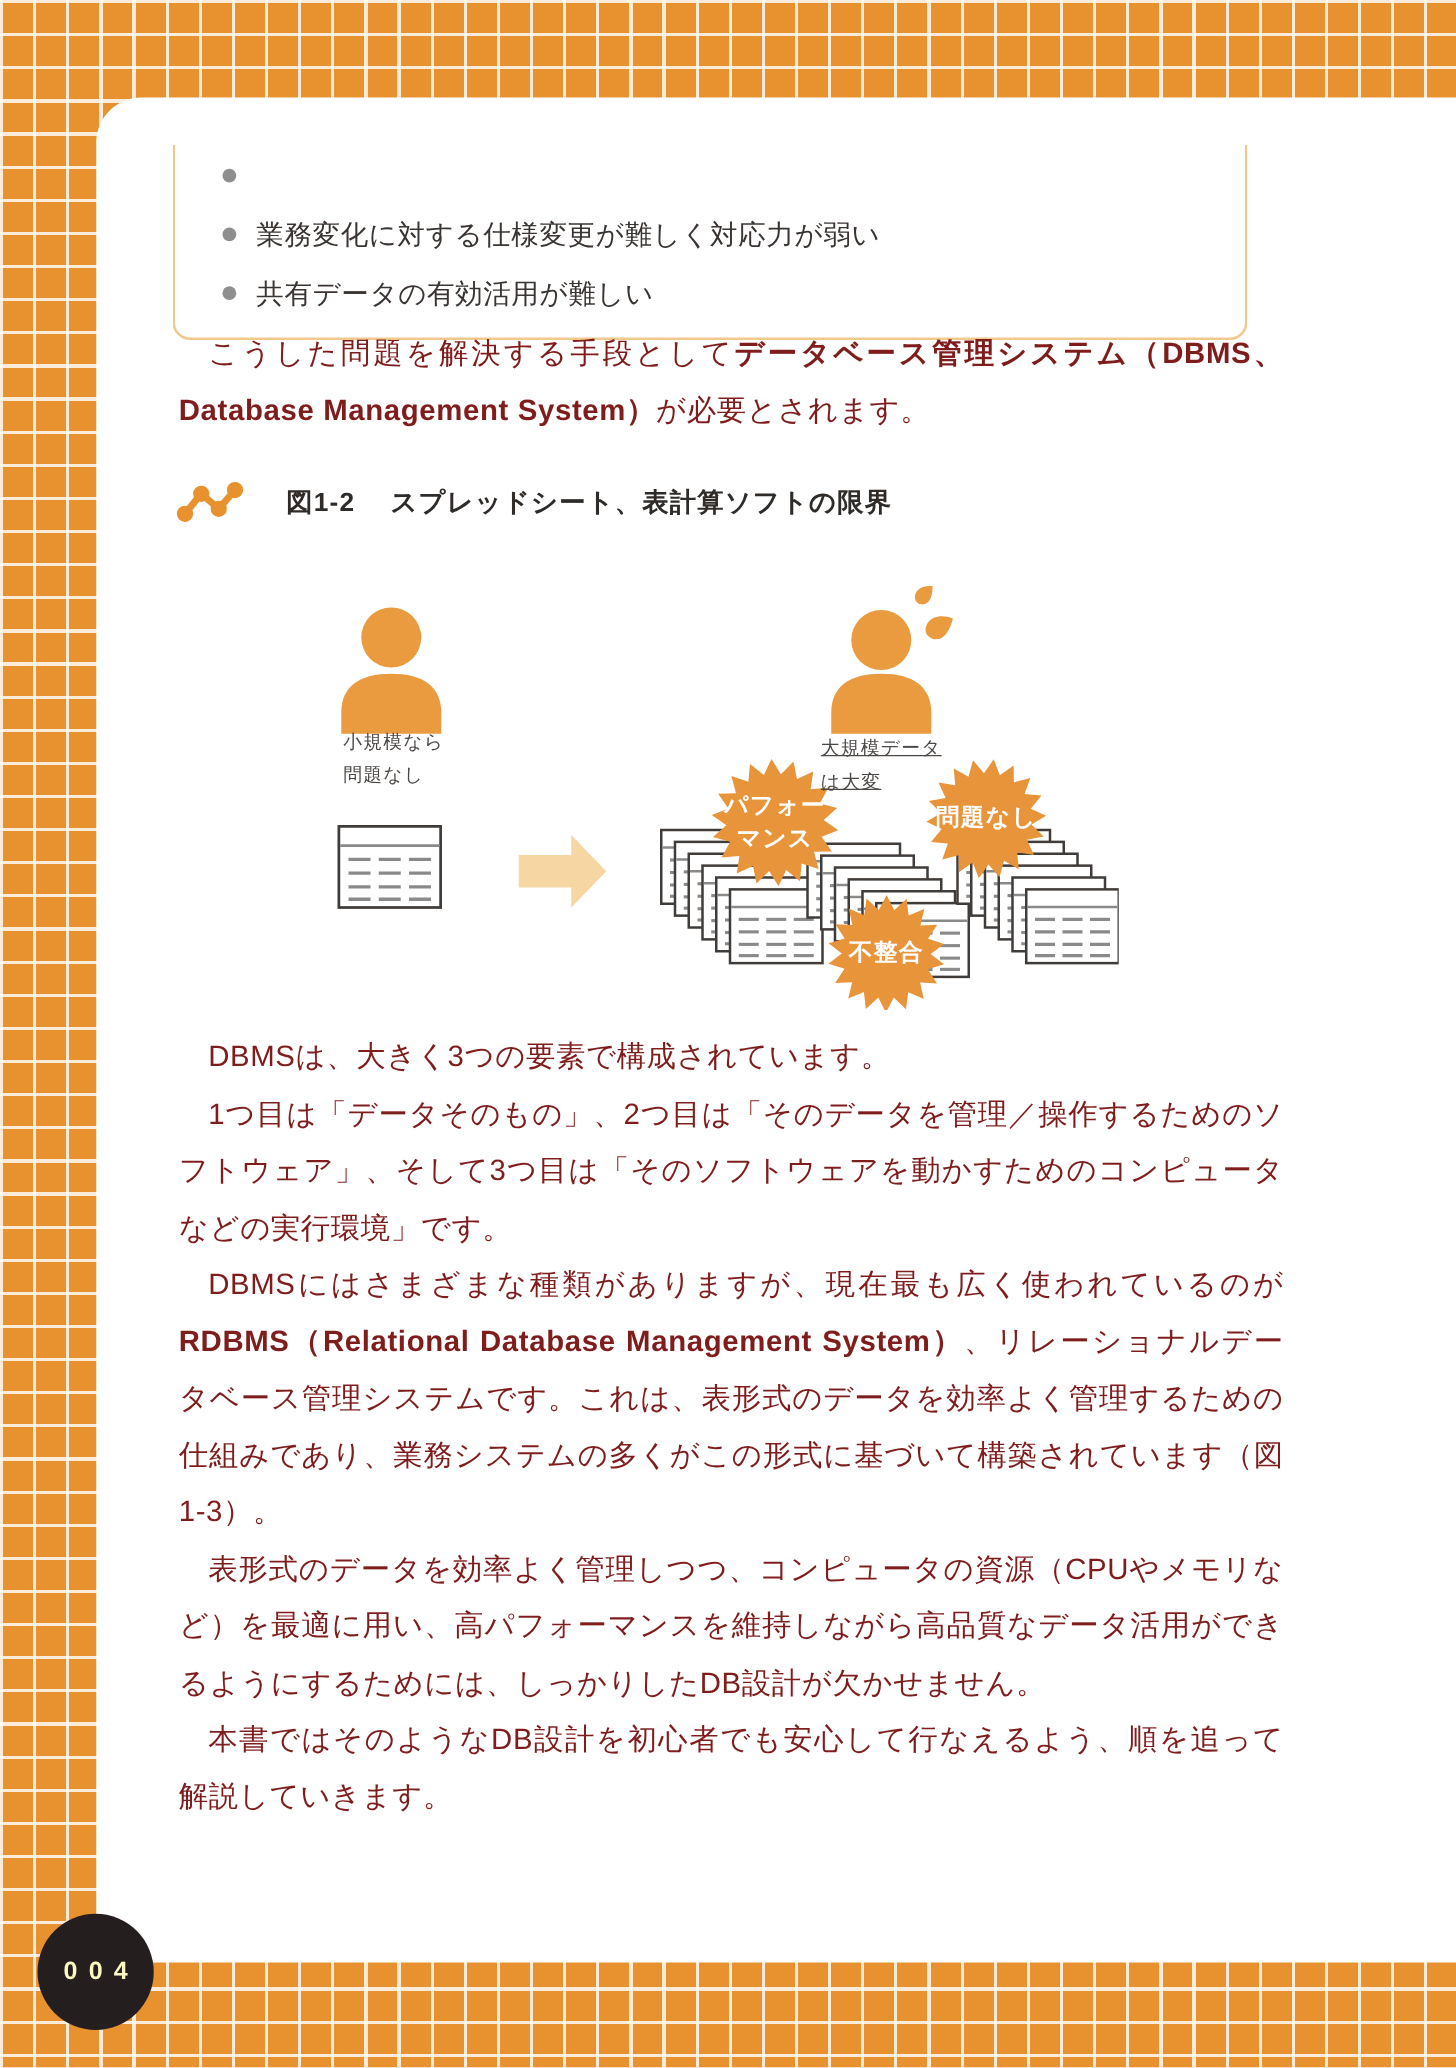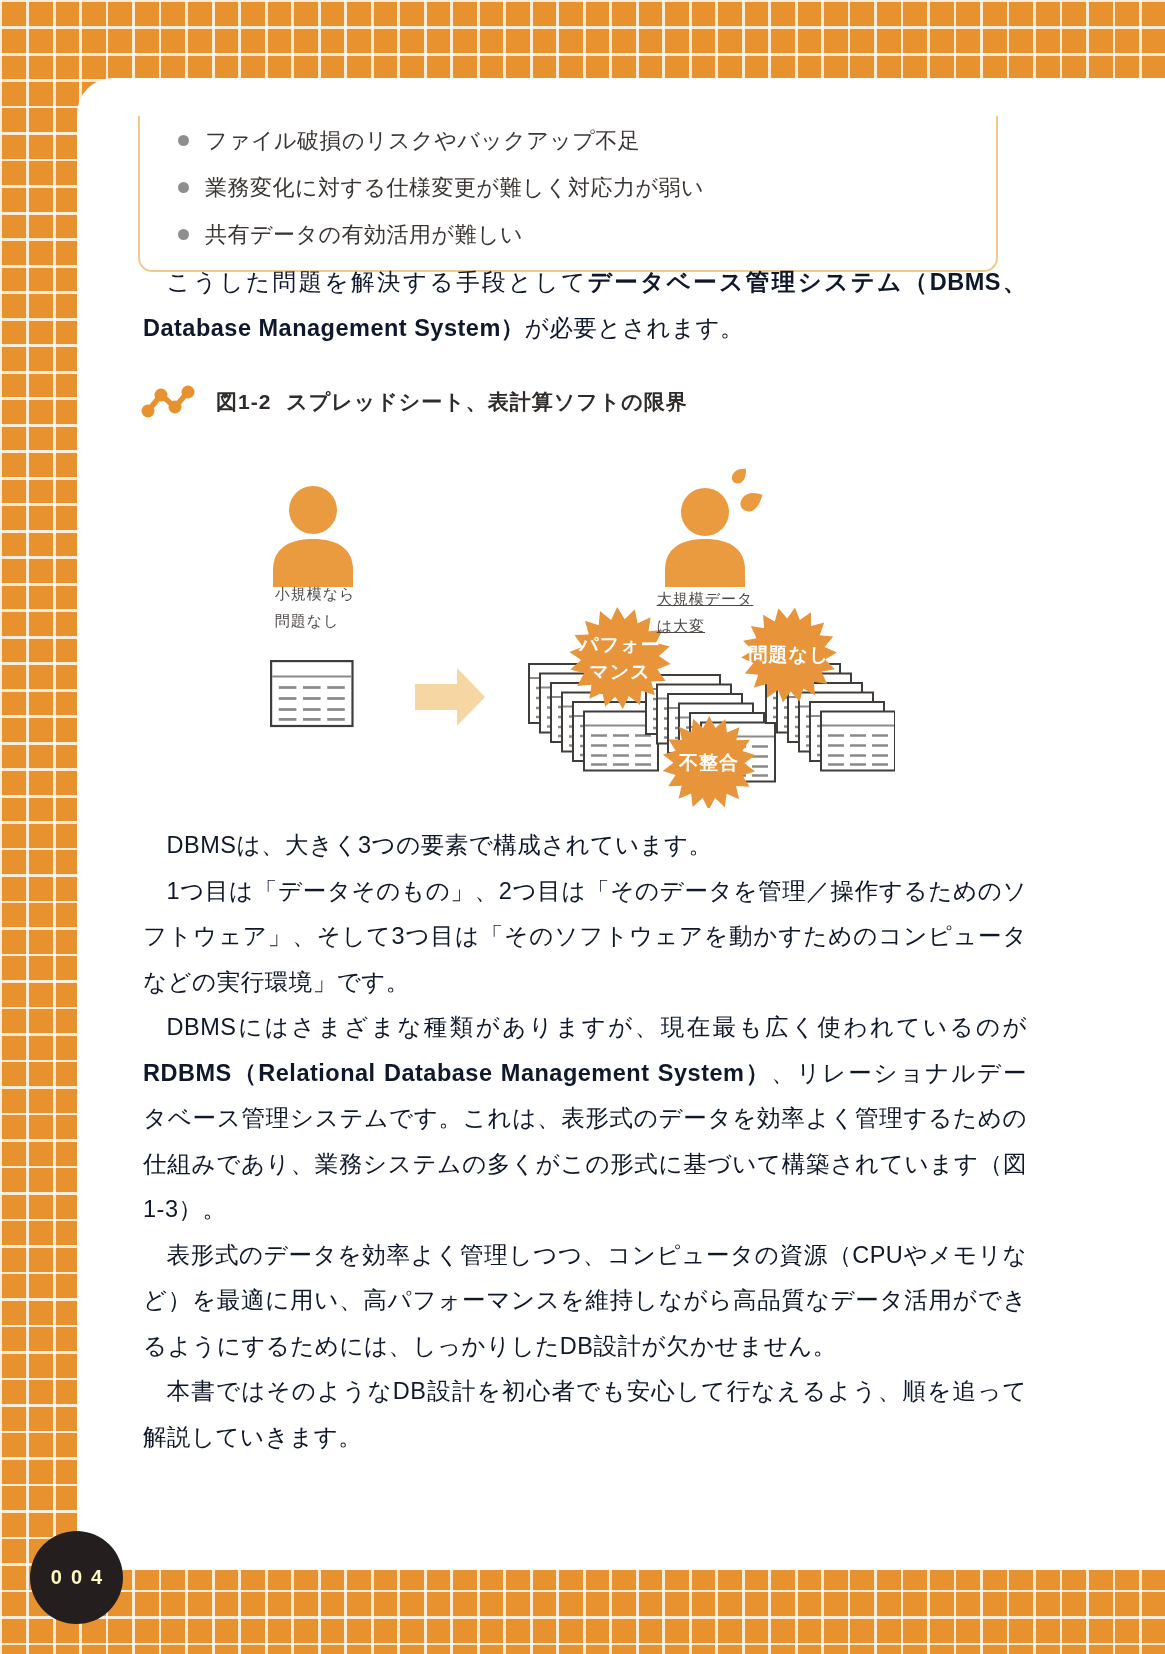--- a/index.html
+++ b/index.html
@@ -21,31 +21,31 @@
     border:2px solid #F2C98D;border-top:none;
     border-radius:0 0 14px 14px;box-sizing:border-box;
   }
   .callout ul{list-style:none;margin:0;padding:1px 0 0 38px;}
   .callout li{height:47px;display:flex;align-items:center;gap:16px;
     font-size:22px;color:#3A3532;letter-spacing:.5px;}
   .dot{width:11px;height:11px;border-radius:50%;background:#8E8E8E;flex:0 0 auto;}
   
   .bodytext{
     position:absolute;left:66px;width:884px;
-    font-size:23.5px;line-height:45.5px;color:#0f172a;
+    font-size:23.5px;line-height:45.5px;color:#7f1d1d;
     text-align:justify;letter-spacing:.5px;
   }
   .bodytext p{margin:0;text-indent:1em;}
   .bodytext b{font-weight:bold;}
   #para-intro{top:182px;}
   #para-main{top:745px;}
   
   .figcaption{
     position:absolute;left:63px;top:306px;height:36px;
-    display:flex;align-items:center;gap:15px;
+    display:flex;align-items:center;gap:28px;
     font-size:21px;font-weight:bold;color:#2F2B29;letter-spacing:1px;
   }
   .figcaption .figlabel{margin-left:5px;}
   
   .figure{position:absolute;left:158px;top:370px;width:660px;height:360px;}
   .figure svg{position:absolute;left:0;top:0;}
   .figoverlay{
     position:absolute;transform:translateX(-50%);
     white-space:pre-line;text-align:left;
     font-size:15px;line-height:27px;color:#4C4846;letter-spacing:1px;
@@ -69,21 +69,20 @@
 </head>
 <body>
 
 <div class="page">
   <div class="content">
 
     <div class="callout">
       <ul>
         <li>
           <span class="dot"></span>
-          <span>ファイル破損のリスクやバックアップ不足</span>
         </li>
         <li>
           <span class="dot"></span>
           <span>業務変化に対する仕様変更が難しく対応力が弱い</span>
         </li>
         <li>
           <span class="dot"></span>
           <span>共有データの有効活用が難しい</span>
         </li>
       </ul>

